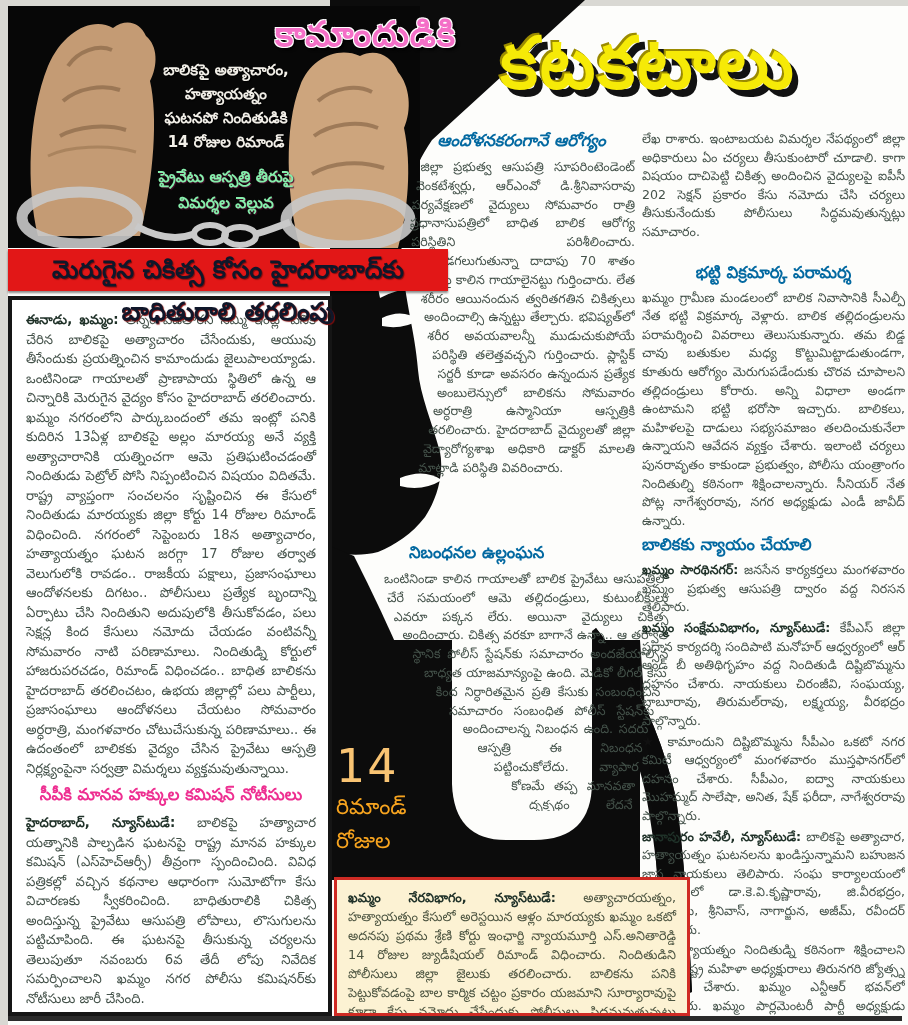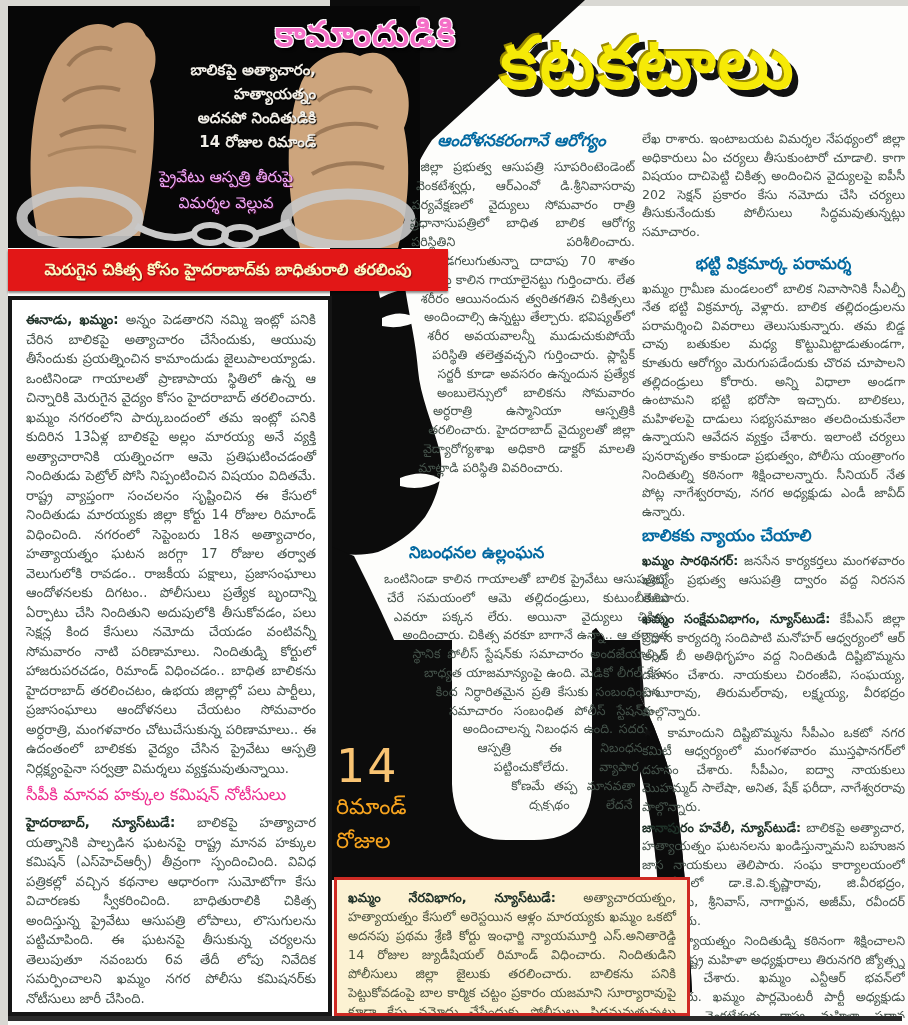--- a/index.html
+++ b/index.html
@@ -4,50 +4,50 @@
 <style>
   html,body{margin:0;padding:0;background:#8d8d89;font-family:"DejaVu Sans","Liberation Sans",sans-serif;}
   #page{position:relative;width:908px;height:1025px;margin:0 auto;background:#fdfdfb;overflow:hidden;
         box-shadow:0 0 8px rgba(0,0,0,.5);}
   #page:before{content:"";position:absolute;left:0;top:0;width:8px;height:100%;background:#d9d8d3;}
   #page:after{content:"";position:absolute;left:0;top:0;width:100%;height:6px;background:#d9d8d3;}
 
   
   .photo-block{position:absolute;left:8px;top:6px;width:412px;height:242px;background:#070707;overflow:hidden;z-index:2;}
   .photo-block svg{position:absolute;left:0;top:0;}
-  .photo-msg{position:absolute;left:128px;top:52px;width:180px;text-align:right;z-index:3;}
+  .photo-msg{position:absolute;left:128px;top:52px;width:180px;text-align:center;z-index:3;}
   .photo-msg .wline{color:#f2efe8;font-weight:bold;font-size:15px;line-height:24px;text-shadow:1px 1px 1px #000;}
   .photo-hot{position:absolute;left:118px;top:158px;width:200px;text-align:center;z-index:3;}
-  .photo-hot .yline{color:#f0abfc;font-weight:normal;font-size:15.5px;line-height:26px;text-shadow:1px 1px 1px #4c0d2e;}
+  .photo-hot .yline{color:#86efac;font-weight:bold;font-size:15.5px;line-height:26px;text-shadow:1px 1px 1px #4c0d2e;}
 
   
   .kicker{position:absolute;left:193px;top:14px;width:345px;text-align:center;z-index:6;
           font-size:35px;font-weight:bold;color:#f46fc7;letter-spacing:1px;
           text-shadow:-1px -1px 0 #fff,1px -1px 0 #fff,-1px 1px 0 #fff,1px 1px 0 #fff,3px 3px 3px #000;}
   .headline{position:absolute;left:392px;top:2px;width:512px;height:128px;z-index:3;text-align:center;
             font-size:72px;line-height:122px;font-weight:bold;color:#f6ea07;letter-spacing:2px;
             text-shadow:-2px -2px 0 #9b8b00,6px 7px 0 #121212;}
   .strap{position:absolute;left:8px;top:249px;width:440px;height:42px;background:#e21717;z-index:7;
-         color:#fef9c3;font-weight:bold;font-size:16px;line-height:42px;text-align:center;
+         color:#0f172a;font-weight:bold;font-size:25px;line-height:42px;text-align:center;
          box-shadow:0 2px 2px rgba(0,0,0,.45);text-shadow:1px 1px 1px #7e0d0d;}
 
   
   .silhouette{position:absolute;left:330px;top:0;z-index:1;}
   .col2-label{position:absolute;left:338px;top:300px;z-index:2;color:#ffffff;font-weight:bold;
               font-size:17px;line-height:34px;}
   .remand{position:absolute;left:336px;top:742px;width:120px;z-index:2;color:#f7a41f;font-weight:normal;}
   .remand .num{font-size:46px;line-height:48px;color:#f9c473;letter-spacing:2px;}
   .remand .rl{font-size:22px;line-height:34px;}
 
   
   .col1box{position:absolute;left:8px;top:296px;width:324px;height:720px;background:#ffffff;z-index:4;
            border:4px solid #151515;box-sizing:border-box;padding:10px 12px 8px 14px;overflow:hidden;}
   .bodytext{font-size:13.2px;line-height:19.5px;color:#44524a;text-align:justify;}
   .lead-in{font-weight:bold;color:#1f3128;}
-  .pink-sub{font-size:16.5px;font-weight:normal;color:#ee2f91;margin:7px 0 5px;}
+  .pink-sub{text-align:center;font-size:16.5px;font-weight:bold;color:#ee2f91;margin:7px 0 5px;}
 
   
   .col2a{position:absolute;left:408px;top:131px;width:227px;height:382px;z-index:2;overflow:hidden;}
   .col2a .spacer{float:left;width:42px;height:372px;
       shape-outside:polygon(0 0,30% 0,10% 9%,2% 18%,10% 28%,30% 40%,48% 52%,70% 60%,55% 68%,30% 78%,10% 88%,0 94%);}
   .maroon-h{font-size:16.5px;font-weight:bold;color:#0369a1;}
   .col2a .maroon-h{font-style:italic;text-align:center;margin-bottom:4px;}
   .col2a .bodytext,.col2b .bodytext{font-size:12.6px;line-height:18.8px;}
   .col2b{position:absolute;left:346px;top:543px;width:289px;height:268px;z-index:2;overflow:hidden;margin-left:35px;}
   .col2b .maroon-h{margin:0 0 4px 28px;}
@@ -57,21 +57,21 @@
       shape-outside:polygon(100% 0,97% 0,97% 45%,72% 62%,48% 80%,32% 100%,100% 100%);}
 
   
   .storybox{position:absolute;left:334px;top:877px;width:356px;height:139px;z-index:4;box-sizing:border-box;
             background:#fcf2d3;border:3px solid #cf2b24;padding:8px 11px;overflow:hidden;}
   .storybox .bodytext{font-size:12.8px;line-height:19px;color:#4c5440;}
 
   
   .col3{position:absolute;left:642px;top:130px;width:263px;height:888px;z-index:2;overflow:hidden;}
   .col3 .bodytext{font-size:12.6px;line-height:18.6px;margin:0 0 2px 0;}
-  .col3 .maroon-h.center{text-align:center;margin:12px 0 3px;}
+  .col3 .maroon-h.center{text-align:center;margin:21px 0 3px;}
   .col3 .maroon-h.left{text-align:left;margin:5px 0 3px;}
   .star{font-size:13px;color:#111;}
 
   .bottom-rule{position:absolute;left:8px;top:1016px;width:894px;height:5px;background:#2a2a2a;z-index:5;}
 </style>
 </head>
 <body>
 
 <div id="page">
 
@@ -95,21 +95,21 @@
         <ellipse cx="340" cy="214" rx="62" ry="26" stroke-width="11" opacity=".9"></ellipse>
         <path d="M128,220 C150,232 170,234 186,228" stroke-width="7"></path>
         <ellipse cx="202" cy="228" rx="16" ry="9" stroke-width="6"></ellipse>
         <ellipse cx="232" cy="230" rx="16" ry="9" stroke-width="6"></ellipse>
         <path d="M248,228 C262,224 272,220 282,216" stroke-width="7"></path>
       </g>
     </svg>
     <div class="photo-msg">
       <div class="wline">బాలికపై అత్యాచారం,</div>
       <div class="wline">హత్యాయత్నం</div>
-      <div class="wline">అదనపో నిందితుడికి</div>
+      <div class="wline">ఘటనపో నిందితుడికి</div>
       <div class="wline">14 రోజుల రిమాండ్</div>
     </div>
     <div class="photo-hot">
       <div class="yline">ప్రైవేటు ఆస్పత్రి తీరుపై</div>
       <div class="yline">విమర్శల వెల్లువ</div>
     </div>
   </div>
 
   <svg class="silhouette" width="380" height="1016" viewBox="0 0 380 1016">
 

